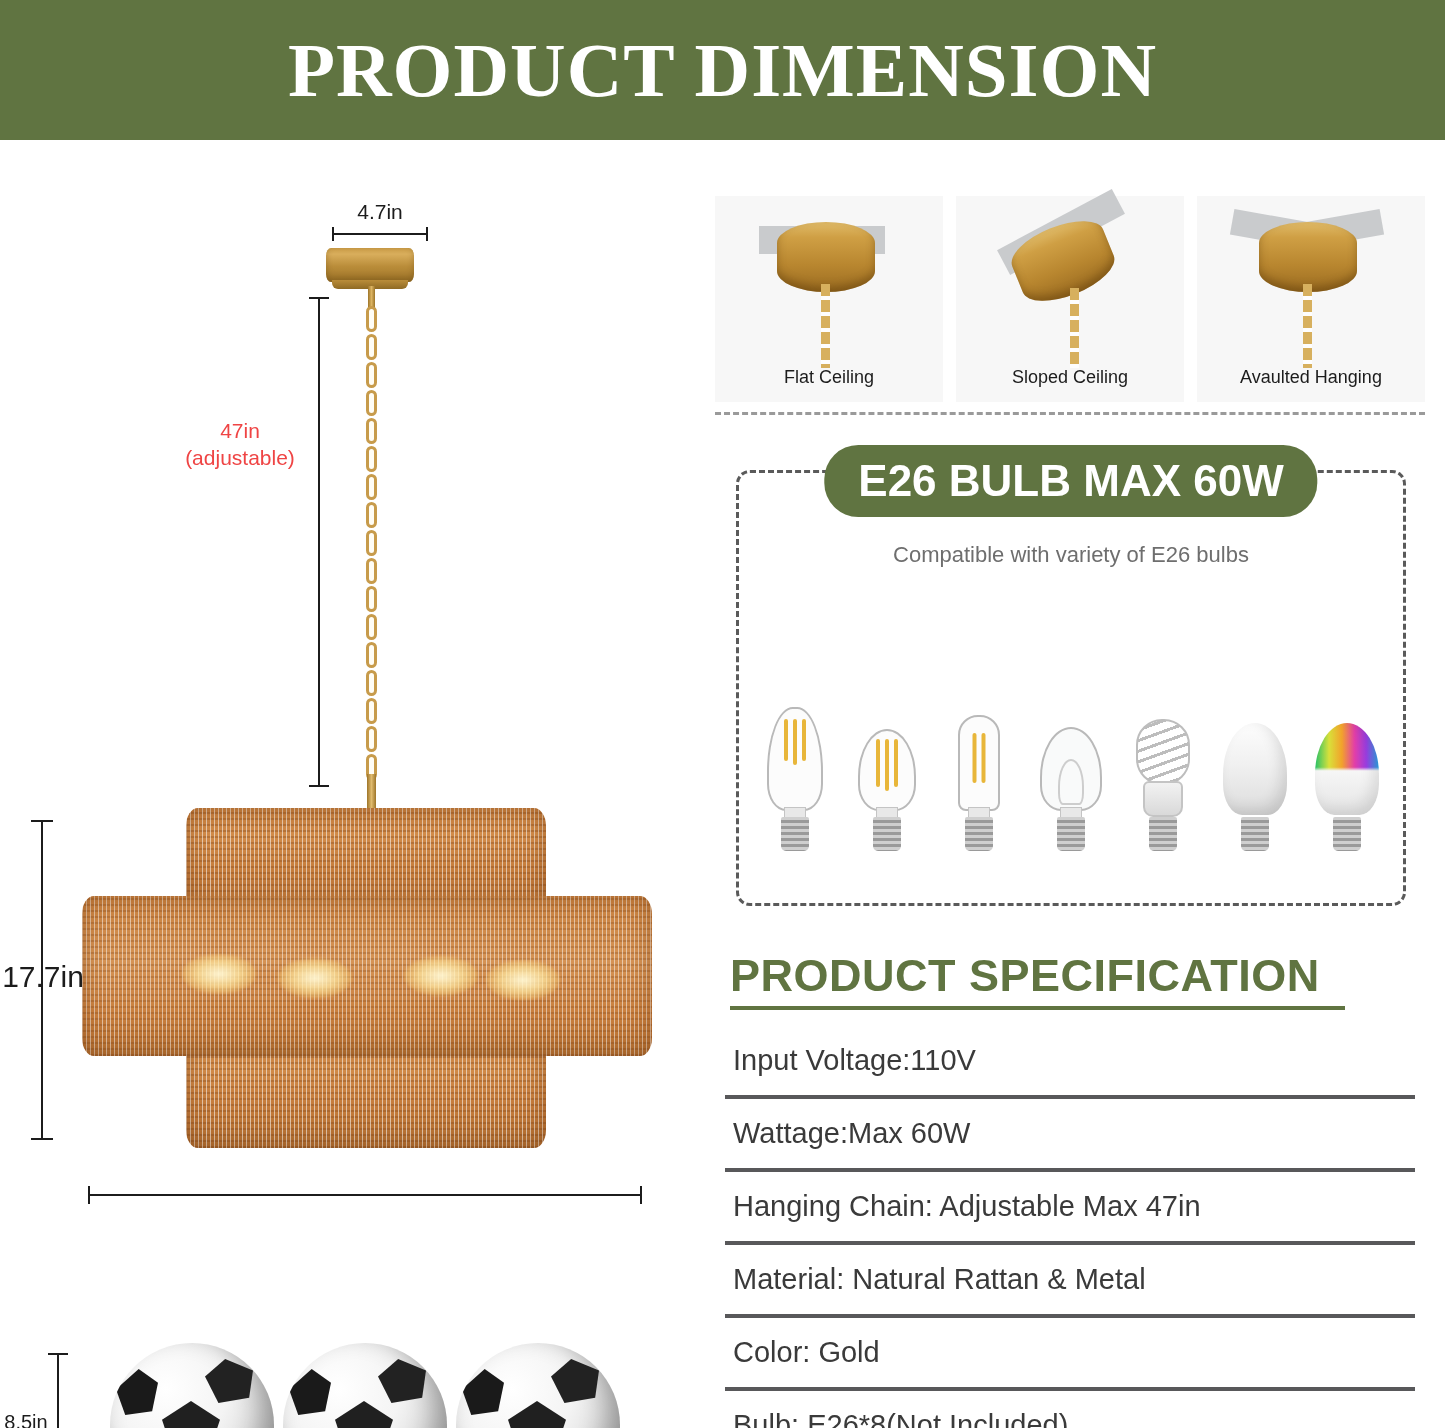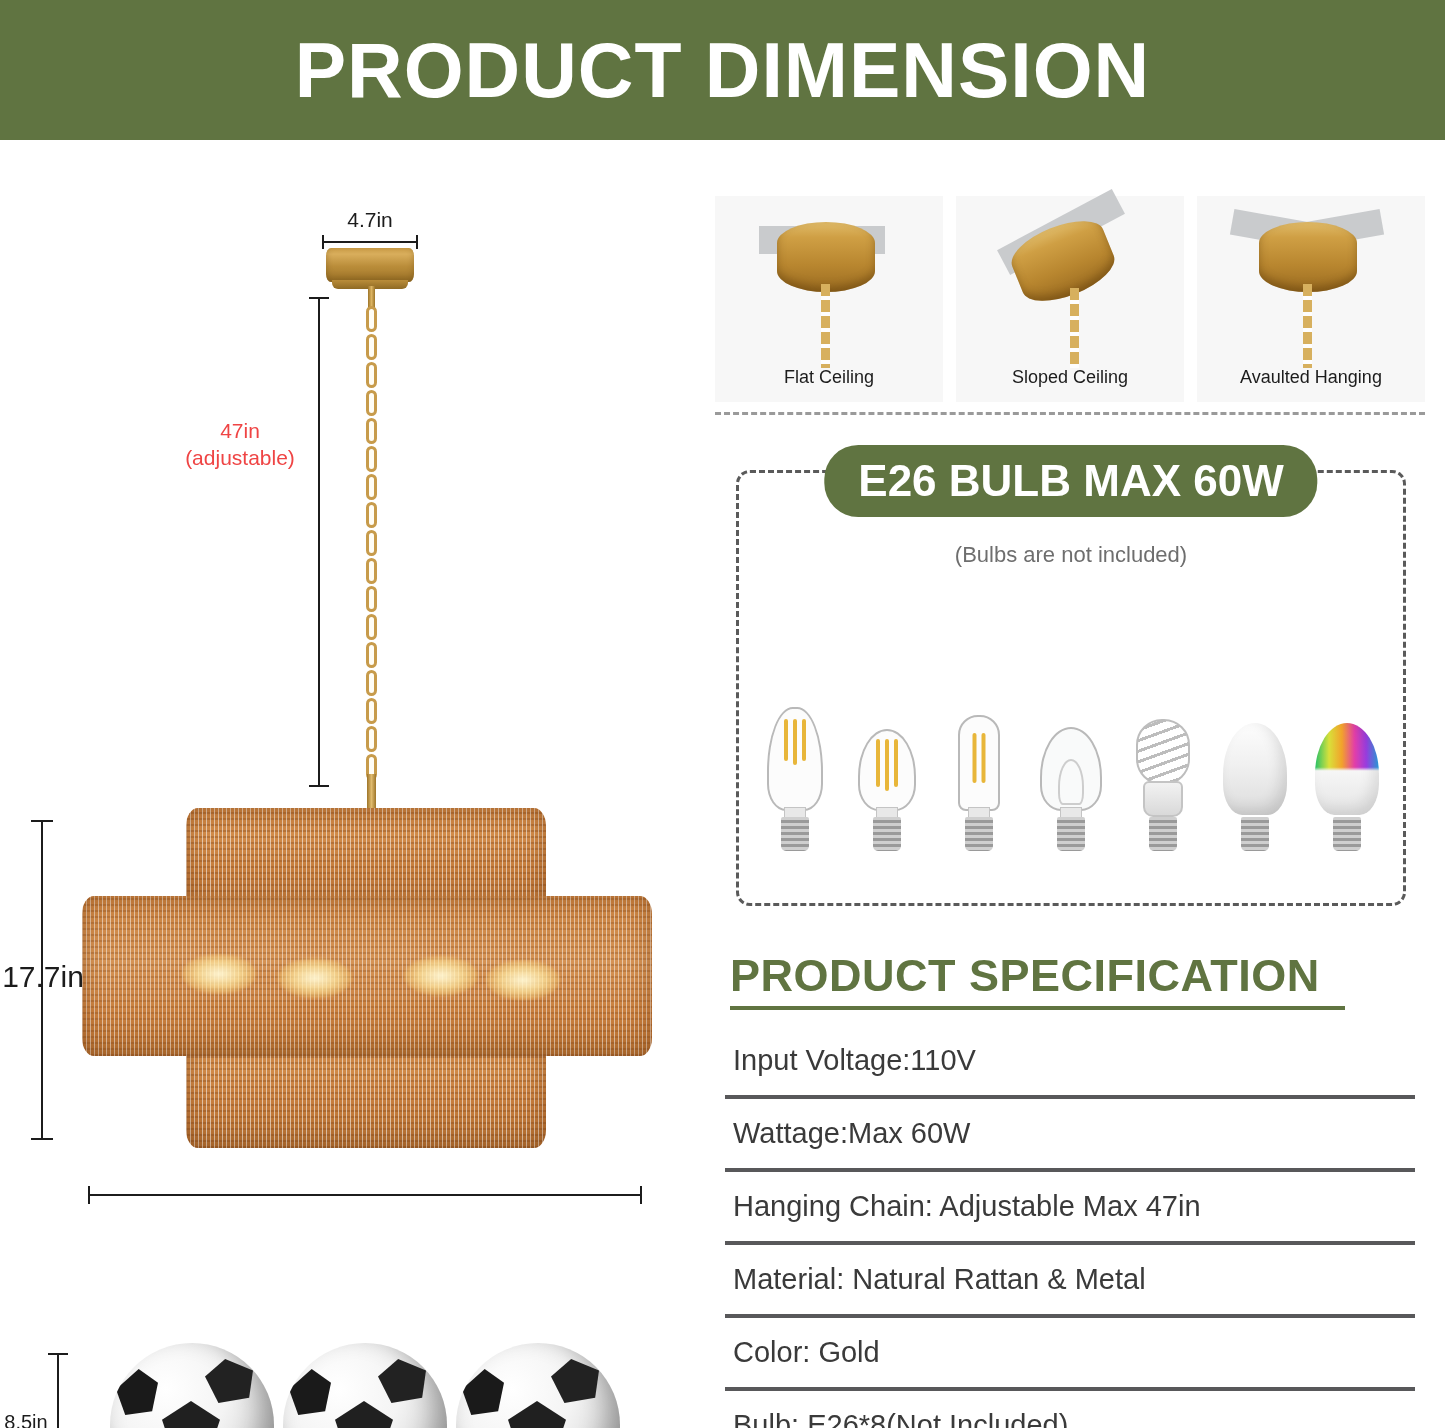--- a/index.html
+++ b/index.html
@@ -22,35 +22,35 @@
     display: flex;
     align-items: center;
     justify-content: center;
   }
   .header-title {
     color: #ffffff;
     font-size: 77px;
     font-weight: bold;
     letter-spacing: 1px;
     white-space: nowrap;
+    font-family: Liberation Serif, serif;
   }
 
   
   .left-col {
     position: absolute;
     left: 0; top: 140px;
     width: 700px; height: 1288px;
   }
 
   
   .dim-top {
     position: absolute;
-    left: 322px; top: 60px;
+    left: 332px; top: 60px;
     width: 96px;
-    margin-top: 8px;
   }
   .dim-top-label {
     font-size: 21px; color: #1c1c1c;
     text-align: center;
     margin-bottom: 3px;
   }
   .dim-hline {
     position: relative;
     height: 14px;
   }
@@ -640,21 +640,21 @@
       <span class="mount-chain chain-vault"></span>
       <span class="ceiling-label">Avaulted Hanging</span>
     </div>
   </div>
 
   <div class="dashed-divider"></div>
 
   <div class="bulb-box">
     <div class="bulb-badge">E26 BULB MAX 60W</div>
     <div class="bulb-sub">
-      <div>(Bulbs are not included)</div>
+      <div>Compatible with variety of E26 bulbs</div>
     </div>
 
     <div class="bulb-row">
 
       <div class="bulb">
         <span class="glass g-st64"></span>
         <span class="filament" style="bottom:86px;">
           <i class="fil-bar" style="height:42px;"></i>
           <i class="fil-bar" style="height:46px;"></i>
           <i class="fil-bar" style="height:42px;"></i>

